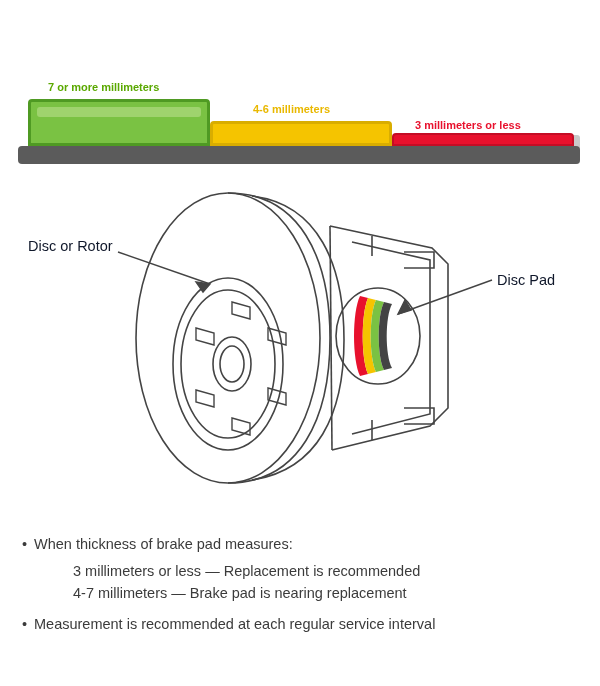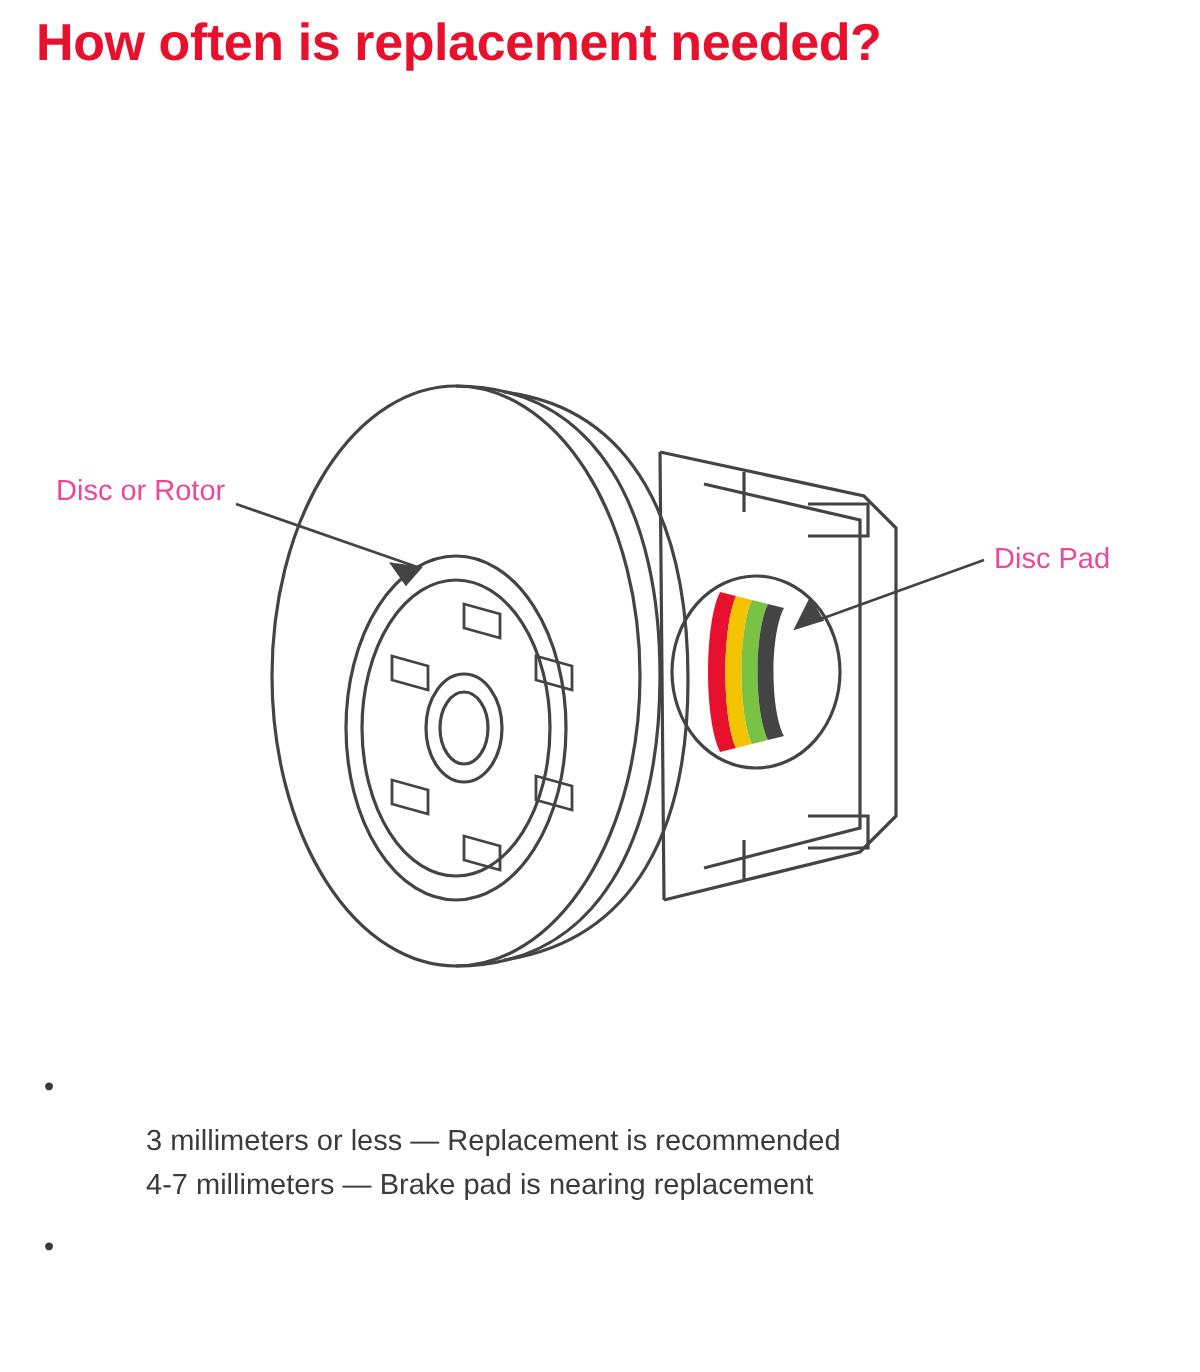--- a/index.html
+++ b/index.html
@@ -111,21 +111,21 @@
   .drawing {
     position: absolute;
     left: 0;
     top: 168px;
     width: 600px;
     height: 340px;
   }
   .callout {
     position: absolute;
     font-size: 14.5px;
-    color: #ec4899;
+    color: #0f172a;
     white-space: nowrap;
   }
   .callout-disc { left: 28px; top: 70px; }
   .callout-pad  { left: 497px; top: 104px; }
 
   
   .notes {
     position: absolute;
     left: 22px;
     top: 534px;
@@ -147,22 +147,32 @@
   .sub-list {
     margin: 6px 0 10px 28px;
   }
   .sub-list div { margin-bottom: 1px; margin-left: 23px; }
 </style>
 </head>
 <body>
 
 <div class="page">
 
-  <div class="title">How often is replacement needed?</div>
-
+
+  <div class="bar-area">
+    <div class="bar-label lbl-green">7 or more millimeters</div>
+    <div class="bar-label lbl-yellow">4-6 millimeters</div>
+    <div class="bar-label lbl-red">3 millimeters or less</div>
+
+    <div class="rotor-bar-shadow"></div>
+    <div class="pad pad-green"></div>
+    <div class="pad pad-yellow"></div>
+    <div class="pad pad-red"></div>
+    <div class="rotor-bar"></div>
+  </div>
 
   <div class="drawing">
     <svg width="600" height="340" viewBox="0 0 600 340">
       <g fill="none" stroke="#444" stroke-width="1.6">
 
         <ellipse cx="228" cy="170" rx="92" ry="145"></ellipse>
 
         <path d="M228 25 C 300 25 330 90 330 170 C 330 250 300 315 228 315"></path>
         <path d="M252 28 C 318 36 344 96 344 172 C 344 246 318 302 252 312"></path>
 
@@ -208,23 +218,25 @@
       </g>
     </svg>
 
     <div class="callout callout-disc">Disc or Rotor</div>
     <div class="callout callout-pad">Disc Pad</div>
   </div>
 
   <div class="notes">
     <div class="note-row">
       <span class="bullet">•</span>
+      <span>When thickness of brake pad measures:</span>
     </div>
     <div class="sub-list">
       <div>3 millimeters or less — Replacement is recommended</div>
       <div>4-7 millimeters — Brake pad is nearing replacement</div>
     </div>
     <div class="note-row">
       <span class="bullet">•</span>
+      <span>Measurement is recommended at each regular service interval</span>
     </div>
   </div>
 
 </div>
 
 </body></html>

